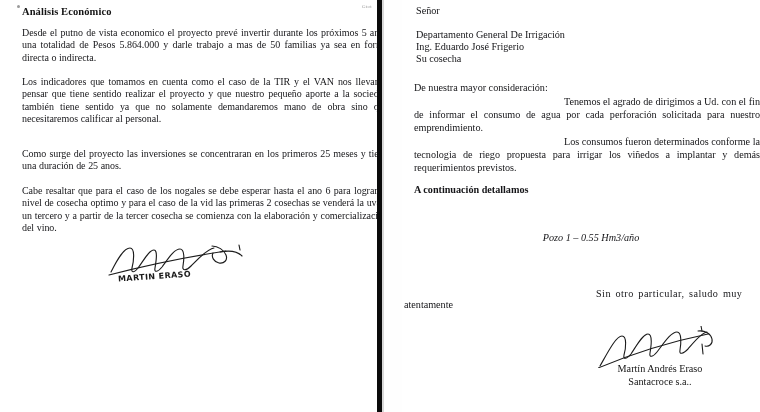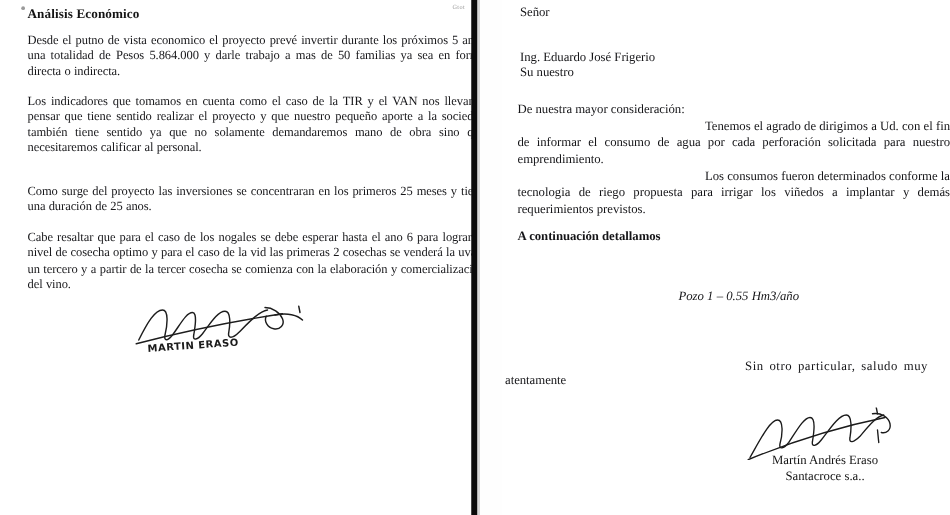--- a/index.html
+++ b/index.html
@@ -127,22 +127,23 @@
     <div class="sig-name-left" style="left:118px;top:272px;">MARTIN ERASO</div>
 
   </div>
 
   <div class="gutter"></div>
   <div class="gutter-edge"></div>
 
   <div class="page page-right">
 
     <div class="rpara" style="left:14px;top:5px;">Señor</div>
+    <div class="rpara" style="left:14px;top:29px;">Departamento General De Irrigación</div>
     <div class="rpara" style="left:14px;top:41px;">Ing. Eduardo José Frigerio</div>
-    <div class="rpara" style="left:14px;top:53px;">Su nuestro</div>
+    <div class="rpara" style="left:14px;top:53px;">Su cosecha</div>
 
     <div class="rpara" style="left:12px;top:82px;">De nuestra mayor consideración:</div>
 
     <div class="rblock" style="left:12px;top:95px;width:346px;">
       <span class="indent"></span><span>Tenemos el agrado de dirigimos a Ud. con el fin de informar el consumo de agua por cada perforación solicitada para nuestro emprendimiento.</span>
     </div>
 
     <div class="rblock" style="left:12px;top:135px;width:346px;">
       <span class="indent"></span><span>Los consumos fueron determinados conforme la tecnologia de riego propuesta para irrigar los viñedos a implantar y demás requerimientos previstos.</span>
     </div>

